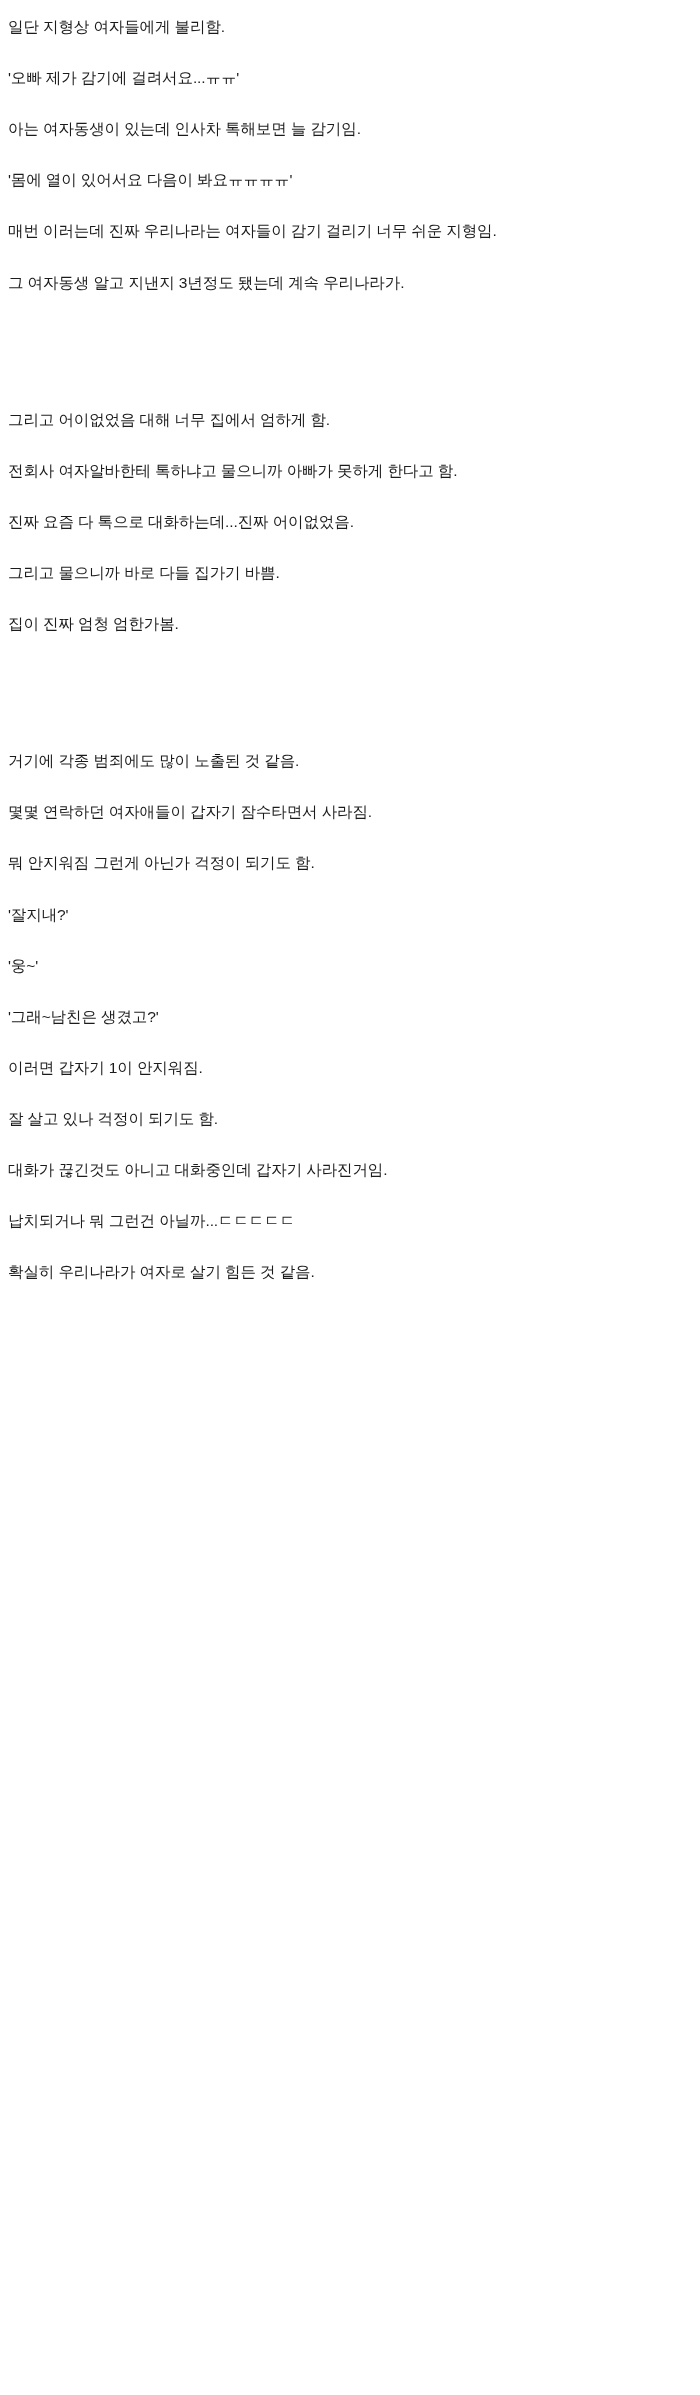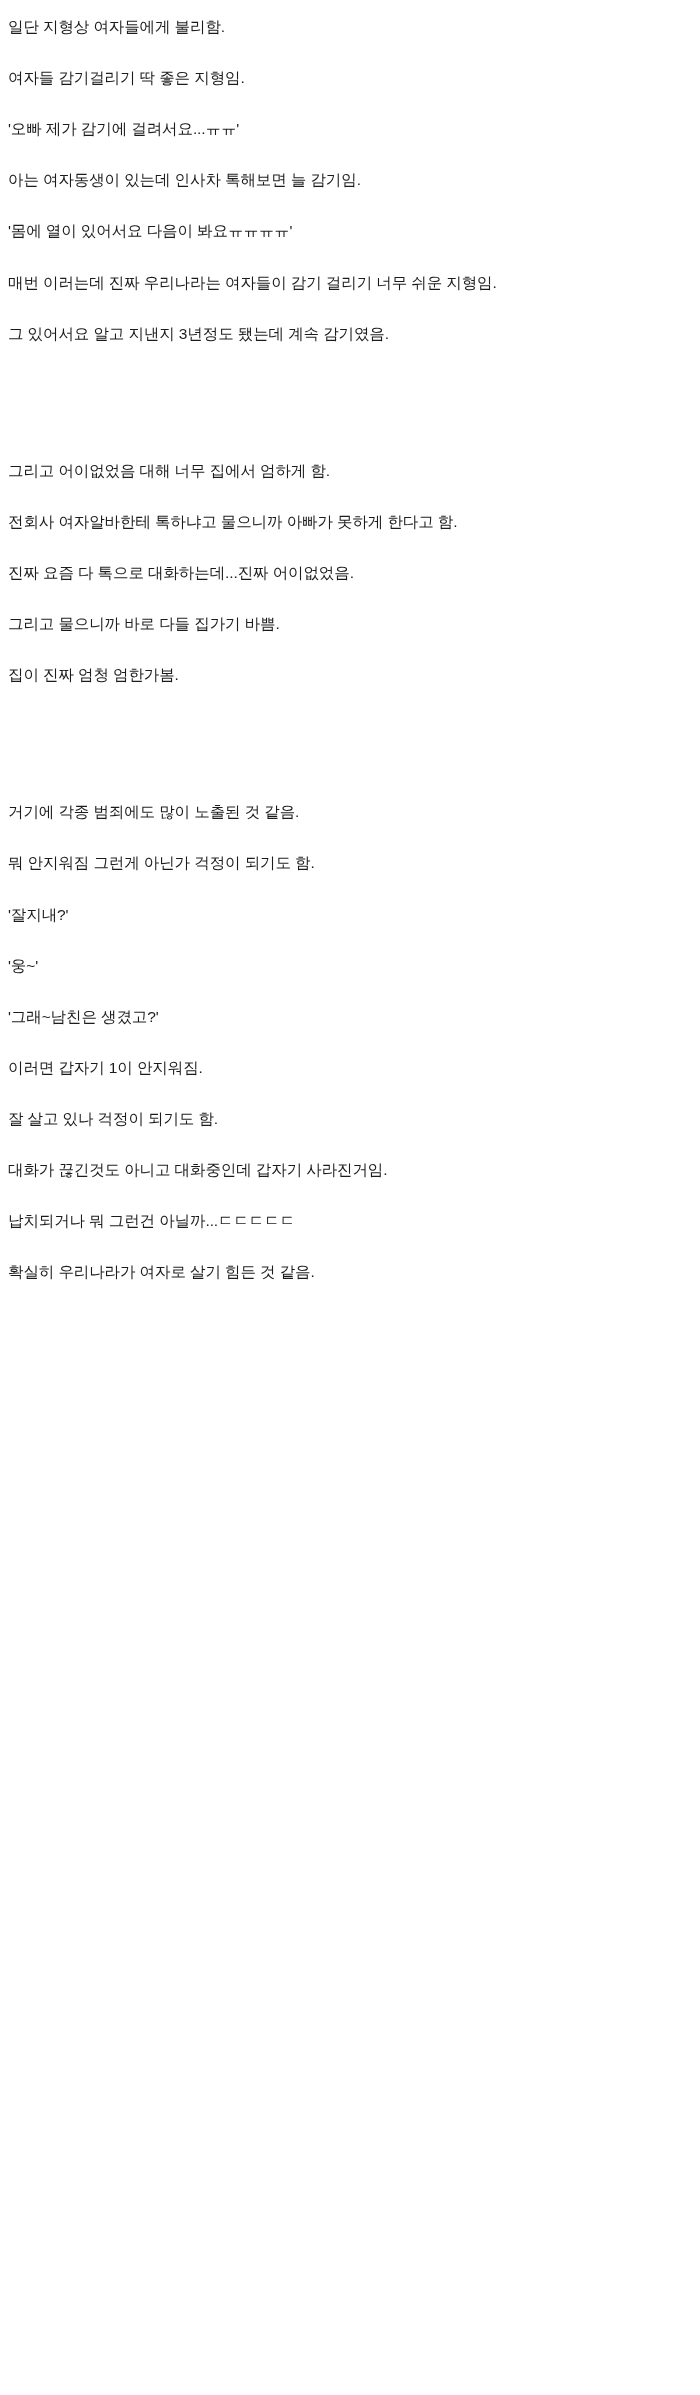--- a/index.html
+++ b/index.html
@@ -34,38 +34,38 @@
     height: 86px;
   }
 </style>
 </head>
 <body>
 
 <div class="page">
   <div id="doc-body">
       <div class="block">
         <p class="para">일단 지형상 여자들에게 불리함.</p>
-        <p class="para">여자들 감기걸리기 딱 좋은 지형임.</p>
         <p class="para">'오빠 제가 감기에 걸려서요...ㅠㅠ'</p>
         <p class="para">아는 여자동생이 있는데 인사차 톡해보면 늘 감기임.</p>
         <p class="para">'몸에 열이 있어서요 다음이 봐요ㅠㅠㅠㅠ'</p>
         <p class="para">매번 이러는데 진짜 우리나라는 여자들이 감기 걸리기 너무 쉬운 지형임.</p>
-        <p class="para">그 있어서요 알고 지낸지 3년정도 됐는데 계속 감기였음.</p>
+        <p class="para">그 여자동생 알고 지낸지 3년정도 됐는데 계속 우리나라가.</p>
       </div>
       <div class="gap"></div>
       <div class="block">
         <p class="para">그리고 어이없었음 대해 너무 집에서 엄하게 함.</p>
         <p class="para">전회사 여자알바한테 톡하냐고 물으니까 아빠가 못하게 한다고 함.</p>
         <p class="para">진짜 요즘 다 톡으로 대화하는데...진짜 어이없었음.</p>
         <p class="para">그리고 물으니까 바로 다들 집가기 바쁨.</p>
         <p class="para">집이 진짜 엄청 엄한가봄.</p>
       </div>
       <div class="gap"></div>
       <div class="block">
         <p class="para">거기에 각종 범죄에도 많이 노출된 것 같음.</p>
+        <p class="para">몇몇 연락하던 여자애들이 갑자기 잠수타면서 사라짐.</p>
         <p class="para">뭐 안지워짐 그런게 아닌가 걱정이 되기도 함.</p>
         <p class="para">'잘지내?'</p>
         <p class="para">'웅~'</p>
         <p class="para">'그래~남친은 생겼고?'</p>
         <p class="para">이러면 갑자기 1이 안지워짐.</p>
         <p class="para">잘 살고 있나 걱정이 되기도 함.</p>
         <p class="para">대화가 끊긴것도 아니고 대화중인데 갑자기 사라진거임.</p>
         <p class="para">납치되거나 뭐 그런건 아닐까...ㄷㄷㄷㄷㄷ</p>
         <p class="para">확실히 우리나라가 여자로 살기 힘든 것 같음.</p>
       </div>

